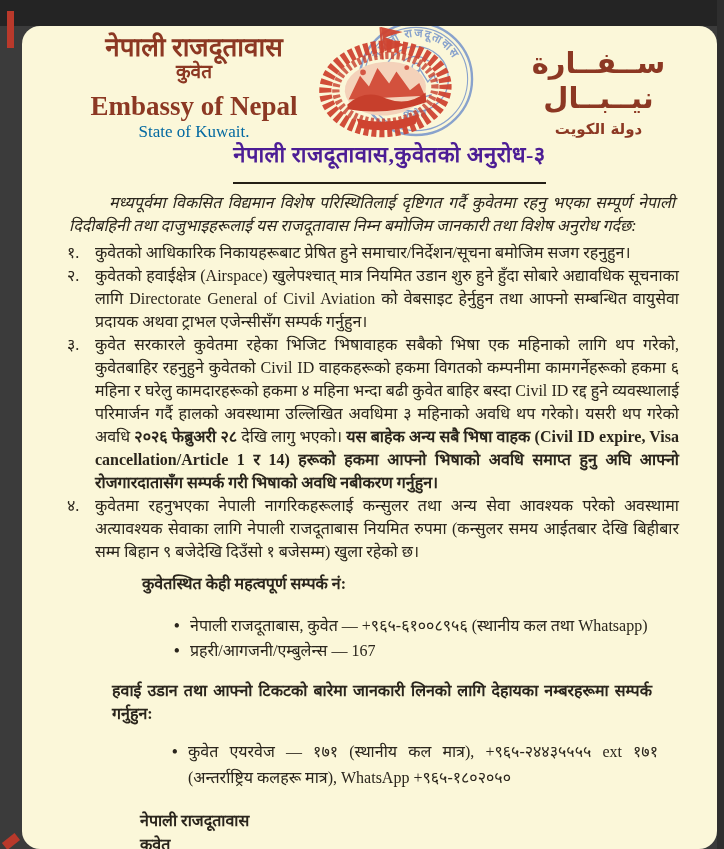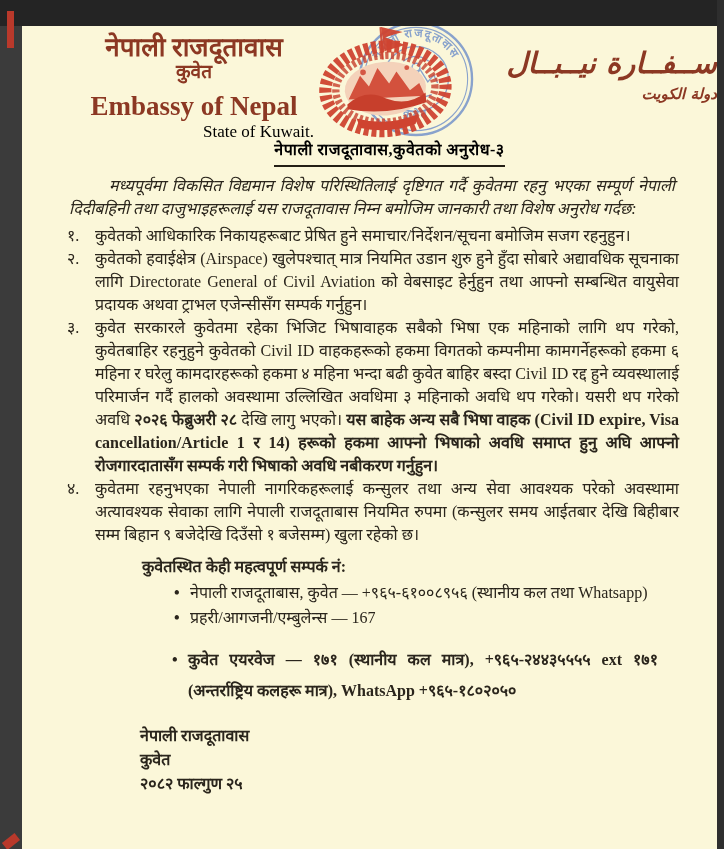--- a/index.html
+++ b/index.html
@@ -7,57 +7,57 @@
     width:724px;height:849px;position:relative;overflow:hidden;
     background:#3b3b3b;
     font-family:"Liberation Serif","DejaVu Serif",serif;
   }
   .edge-top{position:absolute;top:0;left:0;right:0;height:26px;background:#242424;}
   .edge-right{position:absolute;top:0;right:0;bottom:0;width:7px;background:#2e2e2e;}
   .red-mark-top{position:absolute;left:7px;top:11px;width:7px;height:37px;background:#b9392b;}
   .red-mark-bottom{position:absolute;left:3px;bottom:3px;width:16px;height:9px;background:#b9392b;transform:rotate(-38deg);}
   .paper{
     position:absolute;left:22px;top:26px;right:7px;bottom:0;
-    background:#fbf7d9;color:#2a251c;overflow:hidden;
+    background:#fbf7d9;color:#2a251c;overflow:hidden;border-radius:18px;
   }
   
   .header{position:relative;height:112px;}
   .hdr-left{position:absolute;left:52px;top:8px;width:240px;text-align:center;color:#8c3823;}
   .hdr-left .np-org{font-size:26px;font-weight:bold;line-height:1.05;}
   .hdr-left .np-city{font-size:19px;font-weight:bold;line-height:1.2;}
   .hdr-left .en-org{font-size:27px;font-weight:bold;line-height:1.1;margin-top:8px;}
-  .hdr-left .en-country{font-size:17px;line-height:1.15;color:#000000;text-align:right;}
+  .hdr-left .en-country{font-size:17px;line-height:1.15;color:#0369a1;}
   .emblem-wrap{position:absolute;left:283px;top:-6px;width:200px;height:132px;}
   .stamp{position:absolute;left:52px;top:0px;width:118px;height:118px;z-index:1;opacity:.8;}
   .coat{position:absolute;left:-4px;top:2px;width:168px;height:122px;z-index:2;transform:rotate(-4deg);}
-  .hdr-right{position:absolute;right:0;top:20px;width:225px;color:#8c3823;direction:rtl;font-style:italic;}
+  .hdr-right{position:absolute;right:6px;top:20px;width:225px;text-align:center;color:#8c3823;direction:rtl;}
   .hdr-right .ar-org{font-size:29px;font-weight:bold;line-height:1.2;font-family:"DejaVu Sans",sans-serif;}
   .hdr-right .ar-country{font-size:15px;font-weight:bold;margin-top:4px;font-family:"DejaVu Sans",sans-serif;}
   
   .doc-title-row{text-align:center;margin:0 0 7px 40px;}
   .doc-title{
-    display:inline-block;font-size:16px;font-weight:bold;color:#000000;
-    border-bottom:2px solid #241f15;padding-bottom:5px;letter-spacing:.5px;
+    display:inline-block;font-size:22px;font-weight:bold;color:#4c1d95;
+    border-bottom:2px solid #241f15;padding-bottom:14px;letter-spacing:.5px;
   }
   
   .content{padding:0 38px 0 43px;font-size:16px;line-height:23px;text-align:justify;}
   .intro{text-indent:40px;margin:4px;font-style:italic;}
   .points{margin:0;padding:0;list-style:none;}
   .point{position:relative;padding-left:30px;}
   .pnum{position:absolute;left:2px;top:0;}
   .bseg{font-weight:bold;}
   .section-contacts{margin:9px 0 0 77px;}
-  .section-heading{font-weight:bold;margin:0 0 2px 0;}
+  .section-heading{font-weight:bold;margin:0 0 18px 0;}
   .blist{margin:2px 0 0 0;padding:0;list-style:none;}
   .blist li{position:relative;padding-left:20px;line-height:25px;}
   .blist li::before{content:"•";position:absolute;left:4px;font-weight:bold;}
   .contact-list li{margin-left:28px;}
   .flights-para{font-weight:bold;margin:16px 0 0 47px;width:540px;}
   .flight-list{margin-top:14px;}
-  .flight-list li{margin-left:103px;width:470px;margin-bottom:4px;line-height:31px;font-weight:bold;}
+  .flight-list li{margin-left:103px;width:470px;margin-bottom:4px;line-height:26px;}
   .footer{margin:18px 0 0 75px;font-weight:bold;line-height:24px;}
 </style>
 </head>
 <body>
 
 <div class="edge-top"></div>
 <div class="edge-right"></div>
 <div class="red-mark-top"></div>
 <div class="red-mark-bottom"></div>
 
@@ -141,20 +141,21 @@
     </ol>
 
     <div class="section-contacts">
       <div class="section-heading">कुवेतस्थित केही महत्वपूर्ण सम्पर्क नं:</div>
       <ul class="blist contact-list">
         <li>नेपाली राजदूताबास, कुवेत —  +९६५-६१००८९५६ (स्थानीय कल तथा Whatsapp)</li>
         <li>प्रहरी/आगजनी/एम्बुलेन्स —  167</li>
       </ul>
     </div>
 
+    <p class="flights-para">हवाई उडान तथा आफ्नो टिकटको बारेमा जानकारी लिनको लागि देहायका नम्बरहरूमा सम्पर्क गर्नुहुन:</p>
 
     <ul class="blist flight-list">
       <li>कुवेत एयरवेज —  १७१ (स्थानीय कल मात्र), +९६५-२४४३५५५५ ext १७१ (अन्तर्राष्ट्रिय कलहरू मात्र), WhatsApp +९६५-१८०२०५०</li>
     </ul>
 
     <div class="footer">
       <div>नेपाली राजदूतावास</div>
       <div>कुवेत</div>
       <div>२०८२ फाल्गुण २५</div>
     </div>

